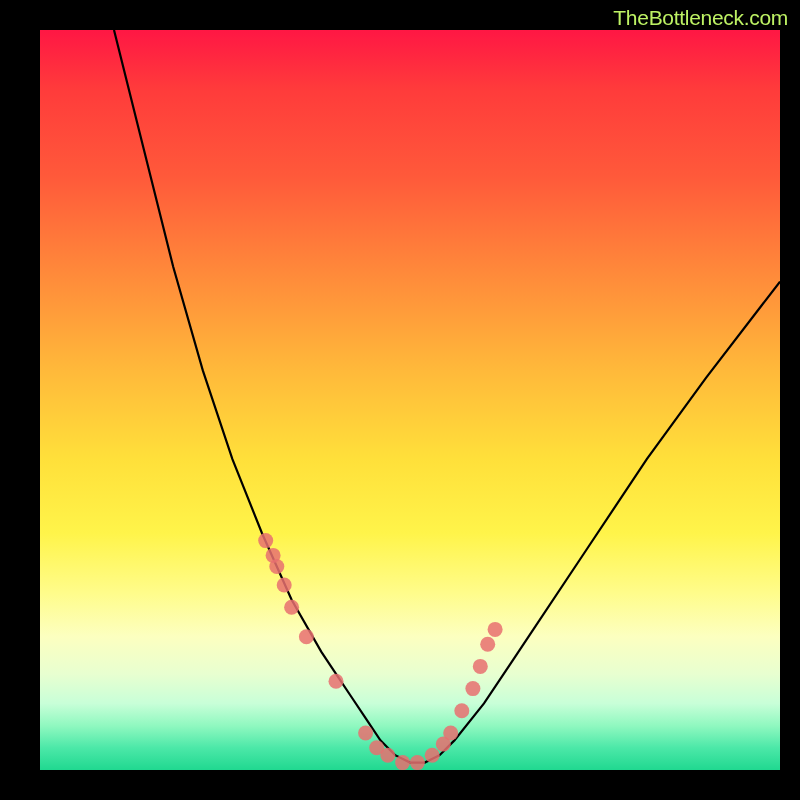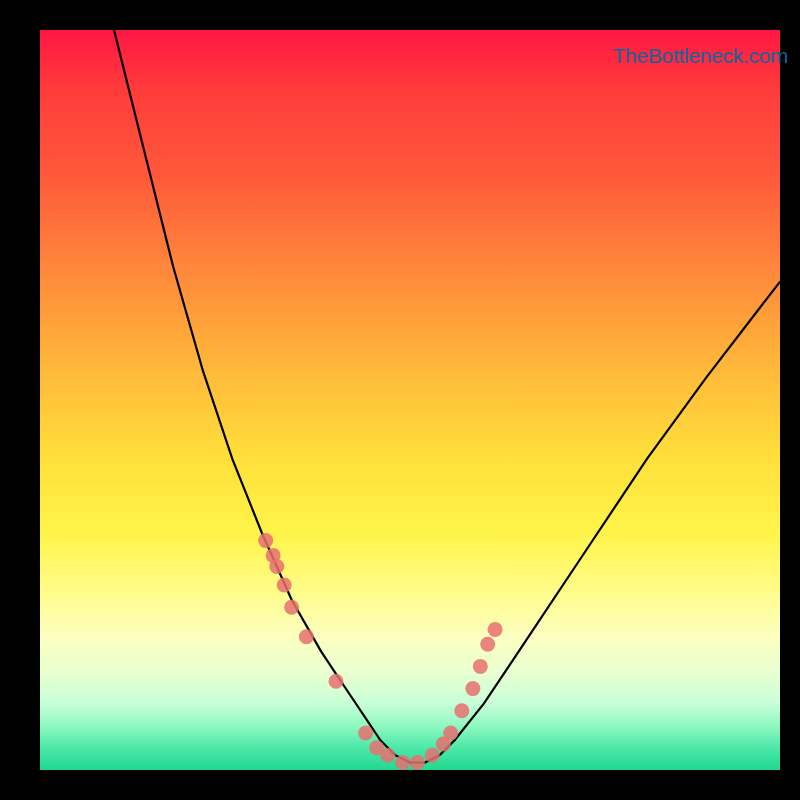--- a/index.html
+++ b/index.html
@@ -8,26 +8,25 @@
     height: 800px;
     background: #000;
     position: relative;
     font-family: Arial, sans-serif;
     overflow: hidden;
   }
   .watermark {
     position: absolute;
     top: 6px;
     right: 12px;
-    color: #0369a1;
+    color: #bef264;
     font-size: 21px;
     font-weight: 500;
     z-index: 10;
     letter-spacing: -0.3px;
-    margin-top: 38px;
   }
   .plot-area {
     position: absolute;
     left: 40px;
     top: 30px;
     width: 740px;
     height: 740px;
     background: linear-gradient(to bottom,
       #ff1744 0%,
       #ff3b3b 8%,

